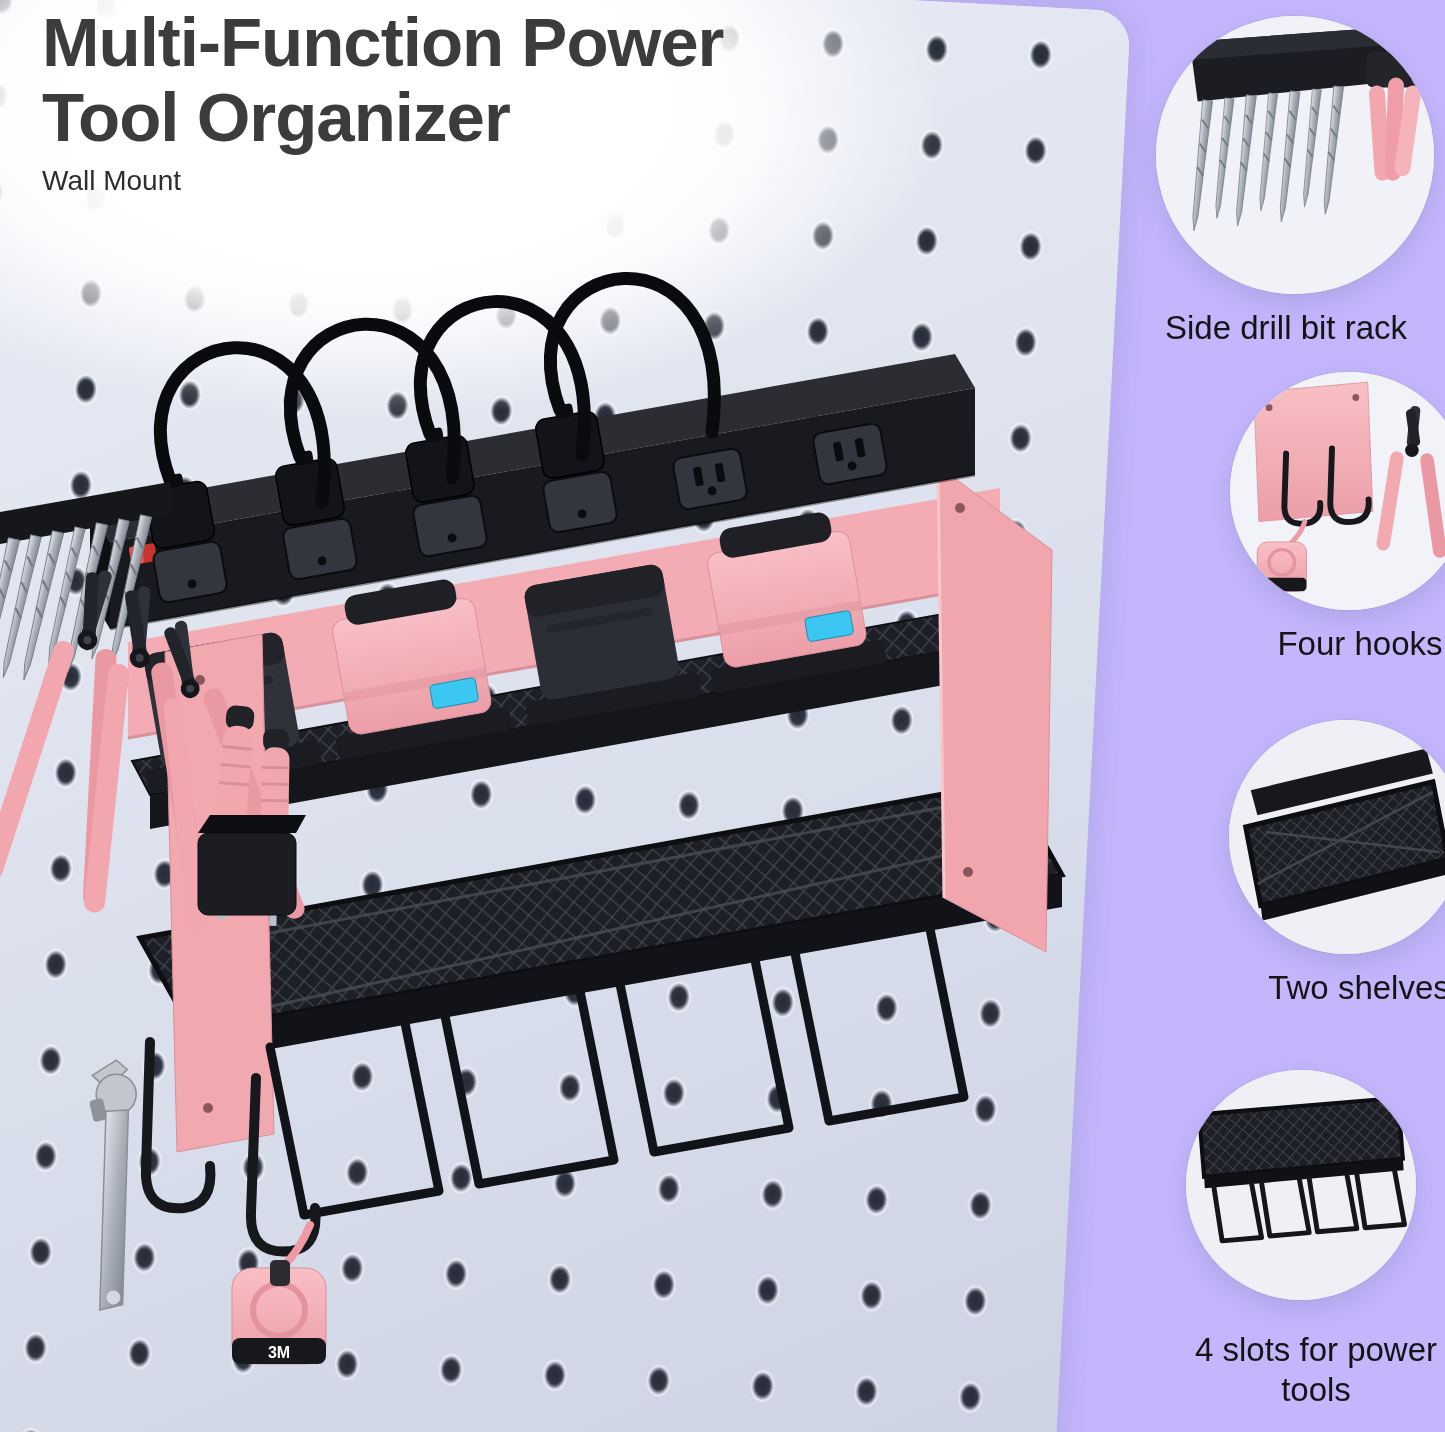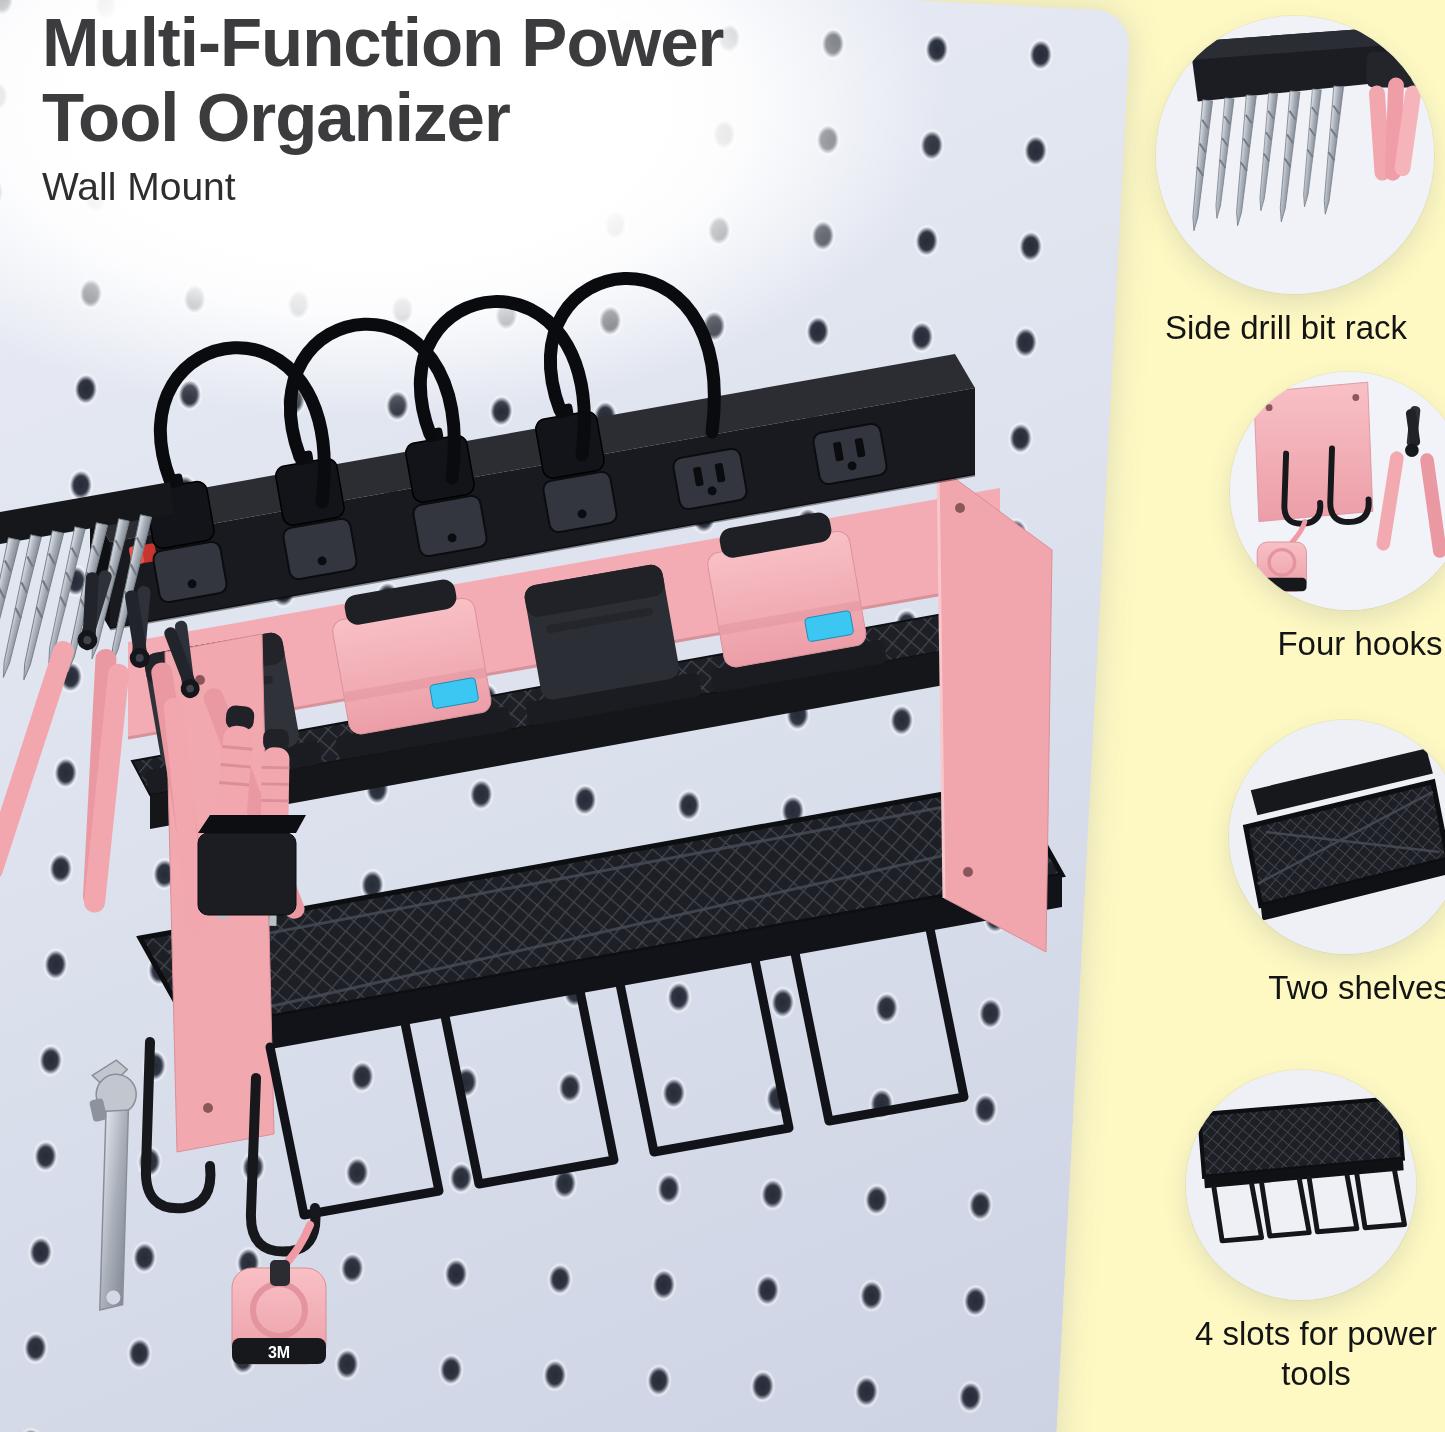--- a/index.html
+++ b/index.html
@@ -1,17 +1,17 @@
 <!DOCTYPE html>
 <html style="--pink: #f3aab1; --pinkDark: #e2939c; --black: #1b1c21; --pegboard: #dde3ef; --hole: #2f3542; --blueLabel: #3bc7f2; --silver: #b9bec6;"><head>
 <meta charset="utf-8">
 <style>
   html,body{margin:0;padding:0;background:#ffffff;}
   .stage{
-    position:relative;width:1445px;height:1432px;overflow:hidden;background:#fef9c3;
+    position:relative;width:1445px;height:1432px;overflow:hidden;background:#c4b5fd;
     font-family:"Liberation Sans",sans-serif;color:#222;
   }
   
   .pegboard{
     position:absolute;left:-90px;top:-20px;width:1180px;height:1580px;
     transform:rotate(3deg);transform-origin:600px 800px;
     background-color:var(--pegboard,#dde3ef);
     background-image:
       radial-gradient(10px 13px at 52px 48px,#262b36 0px,var(--hole,#2f3542) 7px,rgba(73,80,96,.55) 9px,rgba(255,255,255,.55) 11px,rgba(255,255,255,0) 13px),
       linear-gradient(155deg,#eceef6 0%,#dde2ee 45%,#cbd1e2 100%);
@@ -24,37 +24,37 @@
   .title-fade{
     position:absolute;left:-150px;top:-170px;width:1150px;height:620px;z-index:1;
     background:radial-gradient(ellipse 580px 310px at 45% 45%,#ffffff 50%,rgba(255,255,255,.88) 66%,rgba(255,255,255,0) 100%);
   }
   
   .header{position:absolute;left:42px;top:6px;z-index:3;}
   .header h1{
     margin:0;font-size:69px;line-height:1.08;font-weight:700;
     color:#3c3c3e;letter-spacing:-1px;
   }
-  .subtitle{margin-top:10px;font-size:39px;font-weight:400;color:#2e2e30;}
+  .subtitle{margin-top:10px;font-size:28px;font-weight:400;color:#2e2e30;}
   
   .product-svg{position:absolute;left:0;top:190px;width:1150px;height:1242px;z-index:2;pointer-events:none;}
   
   .callout{position:absolute;display:flex;flex-direction:column;z-index:3;margin:4px;}
   .callout-circle{
     border-radius:50%;overflow:hidden;background:#eef0f6;
     box-shadow:0 0 0 1px rgba(40,50,80,.05), 0 10px 26px rgba(60,70,100,.14);
   }
   .callout-circle svg{display:block;width:100%;height:100%;}
   .callout figcaption{
     margin-top:14px;width:260px;text-align:center;font-size:33px;line-height:1.22;color:#141414;
   }
   .c1{left:1152px;top:12px;width:292px;}  .c1 .callout-circle{width:278px;height:278px;}
   .c2{left:1226px;top:368px;width:240px;} .c2 .callout-circle{width:238px;height:238px;}
   .c3{left:1225px;top:716px;width:236px;} .c3 .callout-circle{width:234px;height:234px;}
-  .c4{left:1182px;top:1066px;width:232px;}.c4 .callout-circle{width:230px;height:230px;}
+  .c4{left:1182px;top:1066px;width:232px;gap:16px;}.c4 .callout-circle{width:230px;height:230px;}
 </style>
 </head>
 <body>
 
 <main class="stage">
 
   <div class="pegboard"></div>
   <div class="title-fade"></div>
 
   <header class="header">

